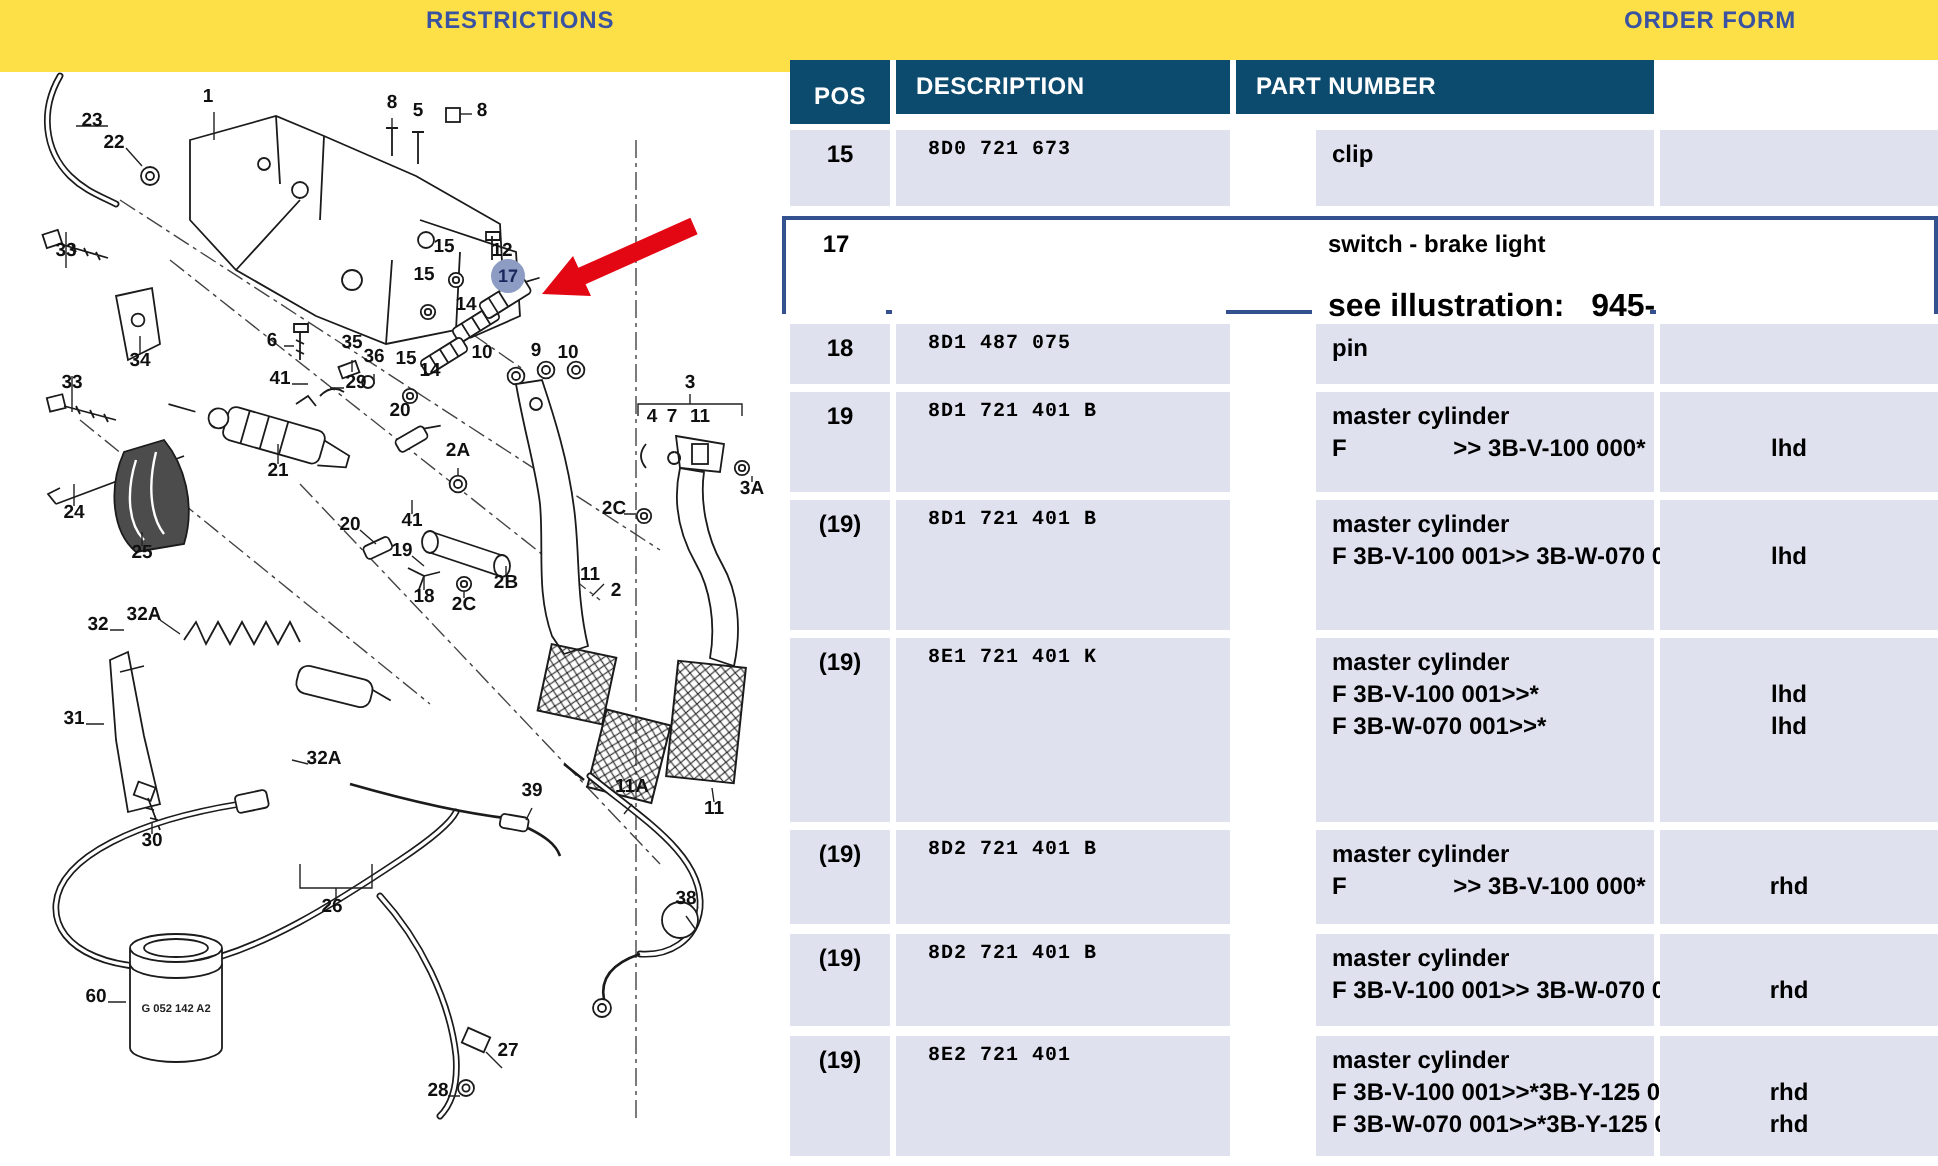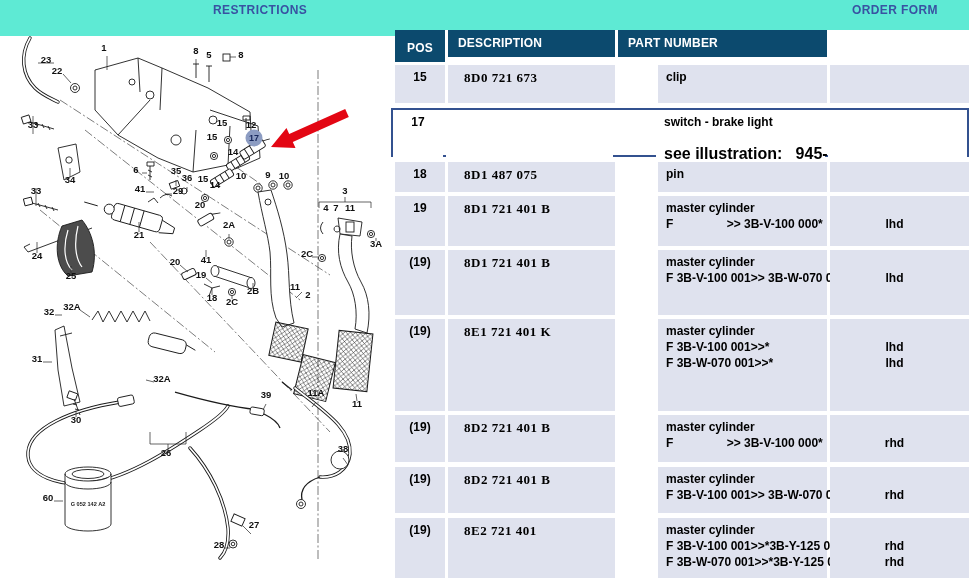--- a/index.html
+++ b/index.html
@@ -1,22 +1,22 @@
 <!DOCTYPE html>
 <html><head>
 <meta charset="utf-8">
 <style>
   html,body{margin:0;padding:0;background:#fff;width:969px;height:583px;overflow:hidden;
     font-family:"Liberation Sans",sans-serif;}
   
-  .banner{position:absolute;left:0;top:0;width:969px;height:36px;background:#5eead4;text-decoration:underline;}
+  .banner{position:absolute;left:0;top:0;width:969px;height:36px;background:#fde047;text-decoration:underline;}
   .banner a{position:absolute;top:3px;font-size:12px;font-weight:bold;color:#3952a2;
     letter-spacing:.4px;text-decoration:none;cursor:pointer;}
   .banner .b-left{left:213px;}
-  .banner .b-right{left:852px;}
+  .banner .b-right{left:812px;}
   
   .diagram{position:absolute;left:0;top:30px;width:395px;height:553px;}
   .diagram svg{display:block;}
   .ln{stroke:#1b1b1b;stroke-width:.9;fill:none;}
   .lnf{stroke:#1b1b1b;stroke-width:.9;fill:#fff;}
   .dash{stroke:#444;stroke-width:.7;fill:none;stroke-dasharray:9 2.5 2 2.5;}
   .lead{stroke:#222;stroke-width:.7;fill:none;}
   .hose{stroke:#1b1b1b;stroke-width:3.4;fill:none;stroke-linecap:round;}
   .hosecore{stroke:#fff;stroke-width:1.7;fill:none;stroke-linecap:round;}
   .thin{stroke:#1b1b1b;stroke-width:1.3;fill:none;}
@@ -28,21 +28,21 @@
   
   .parts{position:absolute;left:395px;top:30px;width:574px;}
   .trow{display:grid;grid-template-columns:50px 167px 209px 139px;column-gap:3px;
     background:#fff;}
   .trow>div{background:#dfe2ee;}
   .thead>div{background:#0c4a6e;color:#fff;font-size:12px;font-weight:bold;
     line-height:27px;height:27px;padding-left:10px;letter-spacing:.2px;}
   .thead>div.c-pos{text-align:center;padding-left:0;}
   .body-row{margin-top:4px;}
   .c-pos{font-size:12px;font-weight:bold;text-align:center;padding-top:5px;}
-  .c-part{font-family:Liberation Serif, serif;font-size:13px;font-weight:bold;
+  .c-part{font-family:Liberation Mono, monospace;font-size:10px;font-weight:bold;
     padding:5px 0 0 16px;letter-spacing:.5px;white-space:pre;}
   .c-desc{font-size:12px;font-weight:bold;padding:4px 4px 0 8px;line-height:16px;
     white-space:pre;margin-left:40px;}
   .c-note{font-size:16px;font-weight:bold;line-height:16px;text-align:right;
     padding-right:4px;white-space:pre;}
   .c-rem{font-size:12px;font-weight:bold;text-align:center;padding:4px 10px 0 0;
     line-height:16px;white-space:pre;}
   
   .hl{border:2px solid #33518f;background:#fff;margin-left:-4px;width:578px;
     margin-top:5px;box-sizing:border-box;}

